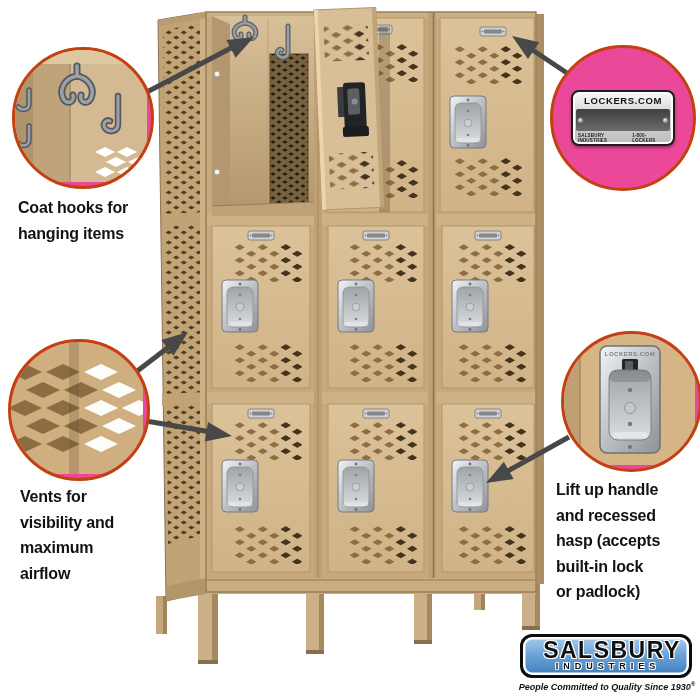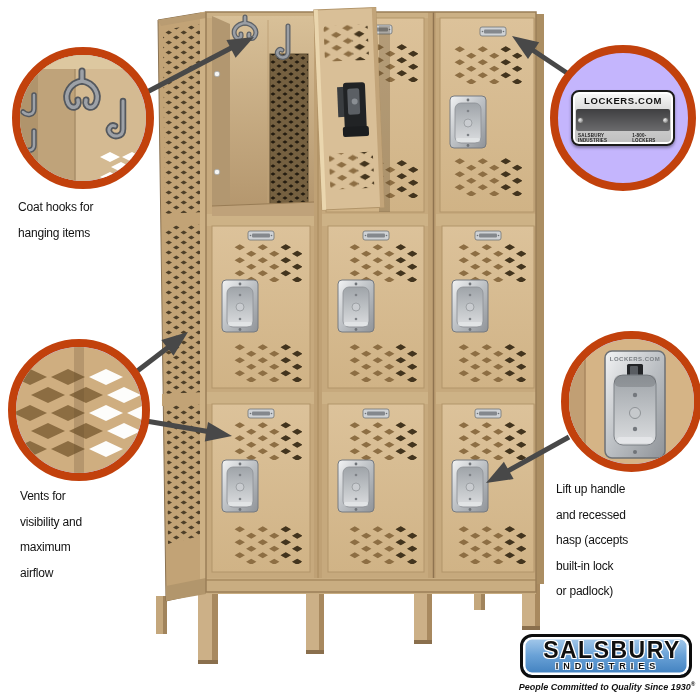--- a/index.html
+++ b/index.html
@@ -1,22 +1,22 @@
 <!DOCTYPE html>
 <html><head>
 <meta charset="utf-8">
 <style>
   html,body{margin:0;padding:0;background:#fff;}
   .canvas{position:relative;width:700px;height:700px;background:#ffffff;overflow:hidden;
           font-family:"Liberation Sans",sans-serif;}
   .locker-svg{position:absolute;left:0;top:0;}
 
   
-  .callout{position:absolute;border:8px solid #c2410c;border-radius:50%;overflow:hidden;
-           box-sizing:border-box;background:#c4b5fd;}
+  .callout{position:absolute;border:3px solid #c2410c;border-radius:50%;overflow:hidden;
+           box-sizing:border-box;background:#ec4899;}
   .c-hooks{left:12px;top:47px;width:142px;height:142px;}
   .c-plate{left:550px;top:45px;width:146px;height:146px;display:flex;align-items:center;justify-content:center;}
   .c-vents{left:8px;top:339px;width:142px;height:142px;}
   .c-handle{left:561px;top:331px;width:141px;height:141px;}
 
   
   .plate{width:100px;height:52px;border:2px solid #1c1c1c;border-radius:8px;
          background:linear-gradient(180deg,#fafafa,#d6d6d6 40%,#bfbfbf);
          box-shadow:inset 0 0 0 2px #ffffff,0 2px 3px rgba(0,0,0,.35);
          display:flex;flex-direction:column;overflow:hidden;}
@@ -25,21 +25,21 @@
   .plate-mid{flex:1;margin:0 3px;background:linear-gradient(180deg,#3f3f41,#6b6b6d);
              border-radius:2px;position:relative;display:flex;align-items:center;
              justify-content:space-between;padding:0 1px;}
   .screw{width:7px;height:7px;border-radius:50%;
          background:radial-gradient(circle at 35% 35%,#efefef,#8a8a8a 70%);
          border:1px solid #5c5c5c;box-sizing:border-box;}
   .plate-bottom{height:13px;display:flex;align-items:center;justify-content:space-between;
                 padding:0 5px;font-size:4.5px;font-weight:bold;color:#222;letter-spacing:.2px;}
 
   
-  .label{position:absolute;font-weight:normal;font-size:12px;line-height:25.5px;color:#121212;
+  .label{position:absolute;font-weight:bold;font-size:16px;line-height:25.5px;color:#121212;
          white-space:pre-line;letter-spacing:-0.2px;}
   .l-tl{left:18px;top:195px;}
   .l-tr{left:556px;top:192px;}
   .l-bl{left:20px;top:484px;}
   .l-br{left:556px;top:477px;}
 
   
   .logo-box{position:absolute;left:520px;top:634px;width:172px;height:44px;box-sizing:border-box;
             border:3px solid #0d0d0d;border-radius:12px;
             background:linear-gradient(180deg,#a9ccec,#6aa2d7 48%,#3f7fbe);

